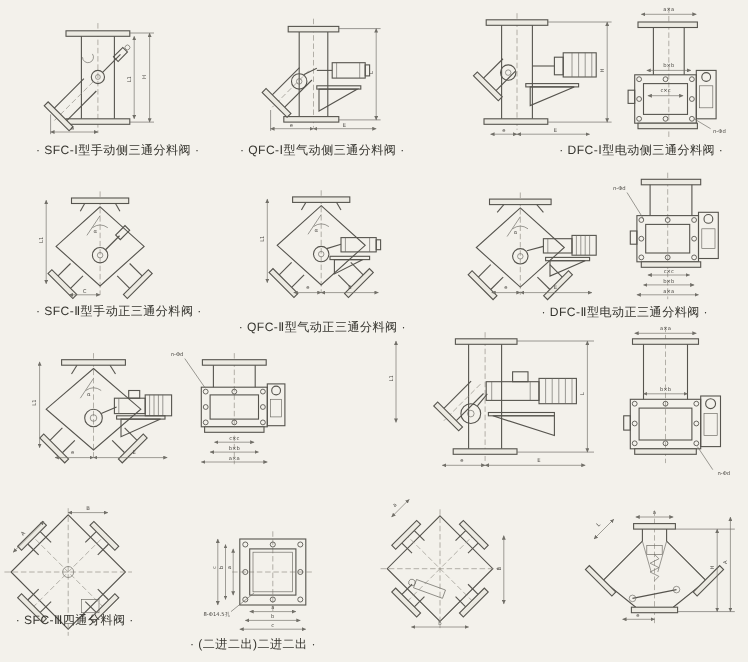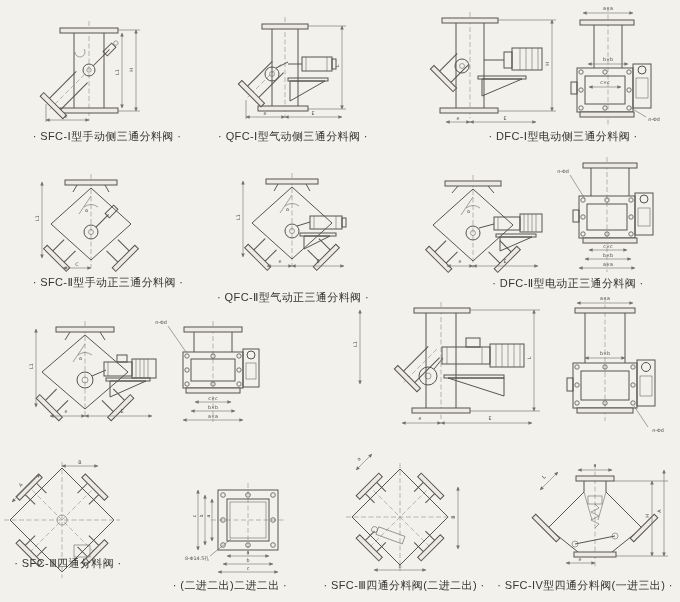--- a/index.html
+++ b/index.html
@@ -580,21 +580,19 @@
     <text class="dimtxt" transform="rotate(-90 661 511)" x="661" y="511" text-anchor="middle">A</text>
     <line class="dm" x1="540" y1="490" x2="558" y2="472" marker-start="url(#ar)" marker-end="url(#ar)"></line>
     <text class="dimtxt" transform="rotate(-45 545 478)" x="545" y="478" text-anchor="middle">L</text>
     <line class="dm" x1="566" y1="563" x2="595" y2="563" marker-start="url(#ar)" marker-end="url(#ar)"></line>
     <text class="dimtxt" x="580" y="561" text-anchor="middle">e</text>
   </g>
 </svg>
 
   <div class="cap" style="left:107px;top:129px">· SFC-Ⅰ型手动侧三通分料阀 ·</div>
   <div class="cap" style="left:293px;top:129px">· QFC-Ⅰ型气动侧三通分料阀 ·</div>
-  <div class="cap" style="left:563px;top:129px">· DFC-Ⅰ型电动侧三通分料阀 ·</div>
+  <div class="cap" style="left:583px;top:129px">· DFC-Ⅰ型电动侧三通分料阀 ·</div>
   <div class="cap" style="left:108px;top:275px">· SFC-Ⅱ型手动正三通分料阀 ·</div>
   <div class="cap" style="left:293px;top:290px">· QFC-Ⅱ型气动正三通分料阀 ·</div>
   <div class="cap" style="left:568px;top:276px">· DFC-Ⅱ型电动正三通分料阀 ·</div>
   <div class="cap" style="left:68px;top:556px">· SFC-Ⅲ四通分料阀 ·</div>
   <div class="cap" style="left:230px;top:578px">· (二进二出)二进二出 ·</div>
-  <div class="cap" style="left:404px;top:578px">· SFC-Ⅲ四通分料阀(二进二出) ·</div>
-  <div class="cap" style="left:585px;top:578px">· SFC-IV型四通分料阀(一进三出) ·</div>
 </div>
 
 </body></html>

